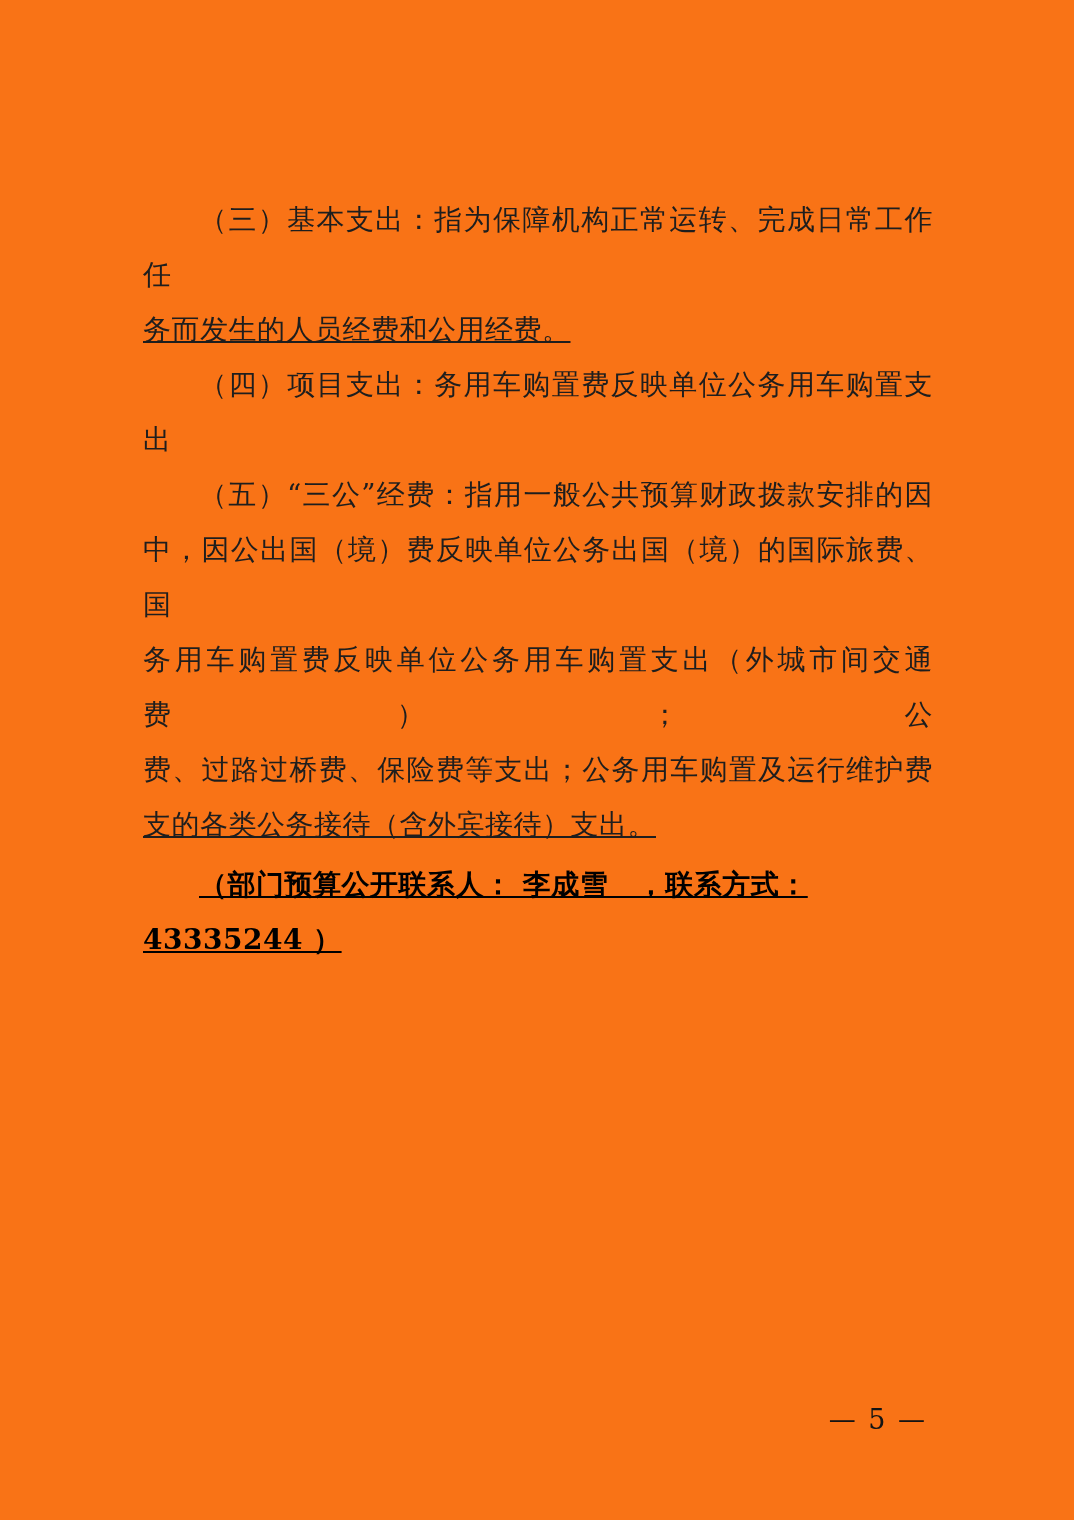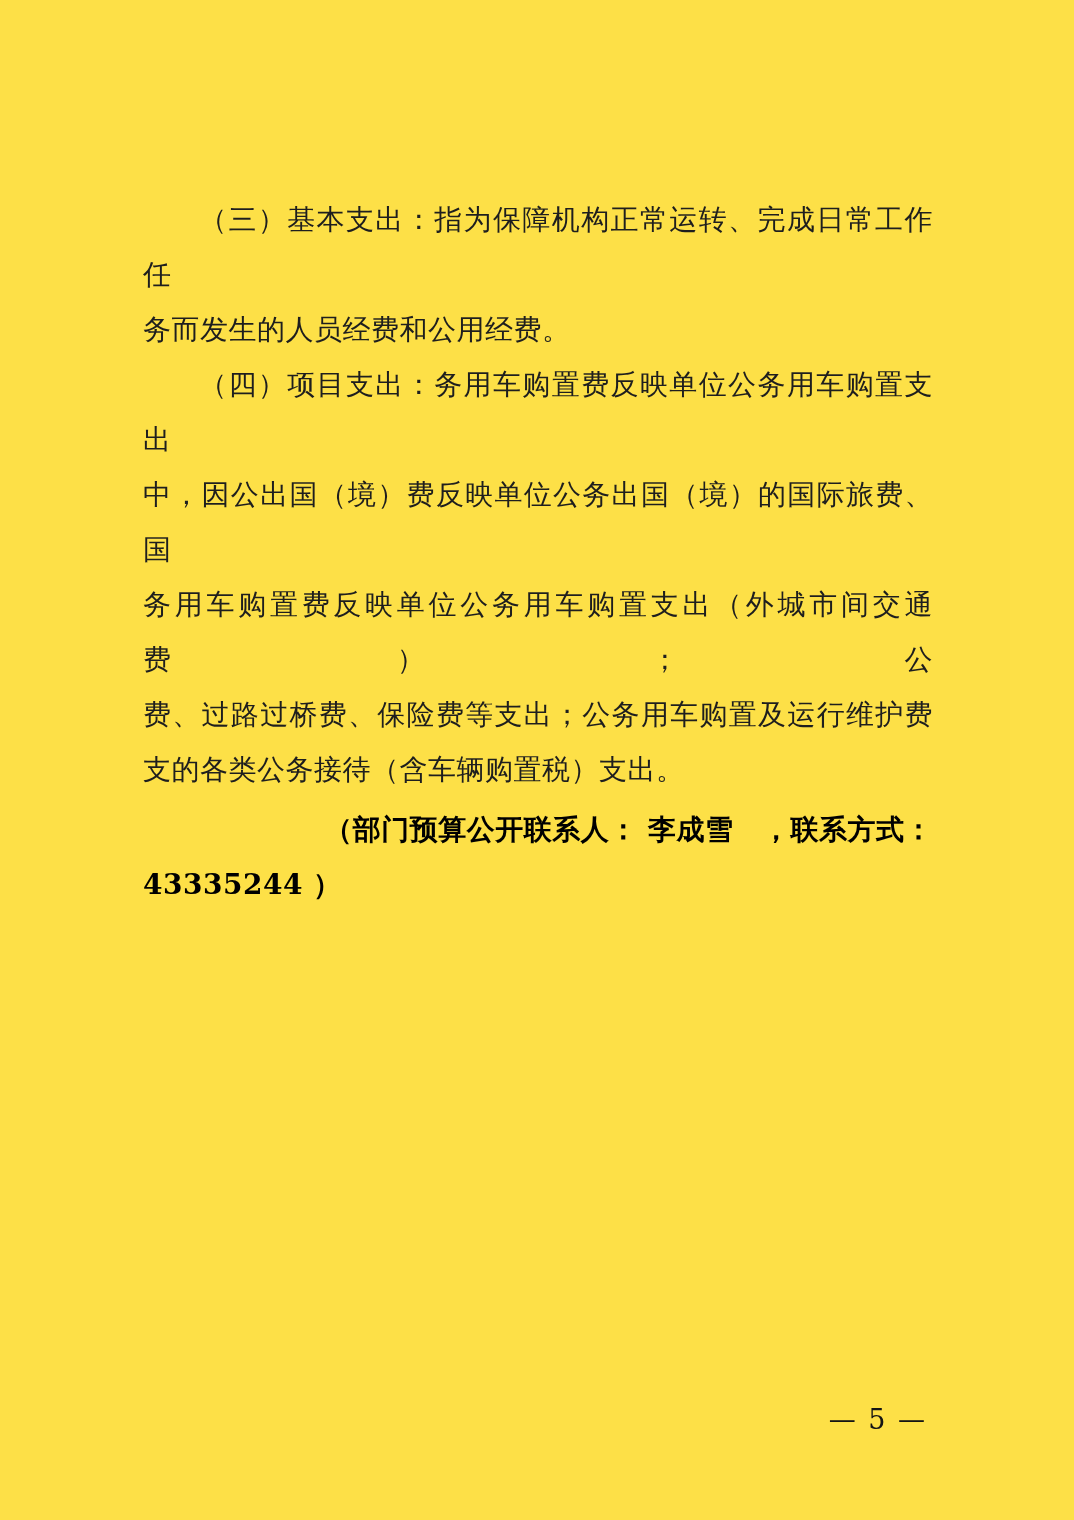--- a/index.html
+++ b/index.html
@@ -10,51 +10,51 @@
   body {
     position: relative;
     width: 1074px;
     height: 1520px;
     overflow: hidden;
     font-family: "DejaVu Serif", "Liberation Serif", serif;
   }
   .page {
     position: absolute;
     inset: 0;
-    background: #fde047;
+    background: #f97316;
   }
   .text-block {
     position: absolute;
     left: 143px;
     top: 192px;
     width: 790px;
     font-size: 28px;
     line-height: 55px;
     color: #1e1e1e;
     letter-spacing: 0.5px;
   }
   .line {
     text-align: justify;
     text-align-last: justify;
     -moz-text-align-last: justify;
     min-height: 55px;
   }
   .line.end {
     text-align: left;
     text-align-last: left;
+    text-decoration: underline;
     -moz-text-align-last: left;
   }
   .line.indent {
     text-indent: 2em;
   }
   .line.contact {
     font-weight: bold;
     color: #000000;
     margin-top: 5px;
-    text-align: right;
   }
   .footer {
     position: absolute;
     top: 1404px;
     right: 147px;
     font-size: 27px;
     color: #141414;
     letter-spacing: 2px;
   }
 </style>
@@ -63,24 +63,25 @@
 
 <div class="page">
 
   <div class="text-block">
 
     <div class="line indent">（三）基本支出：指为保障机构正常运转、完成日常工作任</div>
     <div class="line end">务而发生的人员经费和公用经费。</div>
 
     <div class="line indent">（四）项目支出：务用车购置费反映单位公务用车购置支出</div>
 
+    <div class="line indent">（五）“三公”经费：指用一般公共预算财政拨款安排的因</div>
     <div class="line">中，因公出国（境）费反映单位公务出国（境）的国际旅费、国</div>
     <div class="line">务用车购置费反映单位公务用车购置支出（外城市间交通费）；公</div>
     <div class="line">费、过路过桥费、保险费等支出；公务用车购置及运行维护费</div>
-    <div class="line end">支的各类公务接待（含车辆购置税）支出。</div>
+    <div class="line end">支的各类公务接待（含外宾接待）支出。</div>
 
     <div class="line end indent contact">（部门预算公开联系人： 李成雪　，联系方式：43335244 ）</div>
 
   </div>
 
   <div class="footer">— 5 —</div>
 
 </div>
 
 </body></html>

